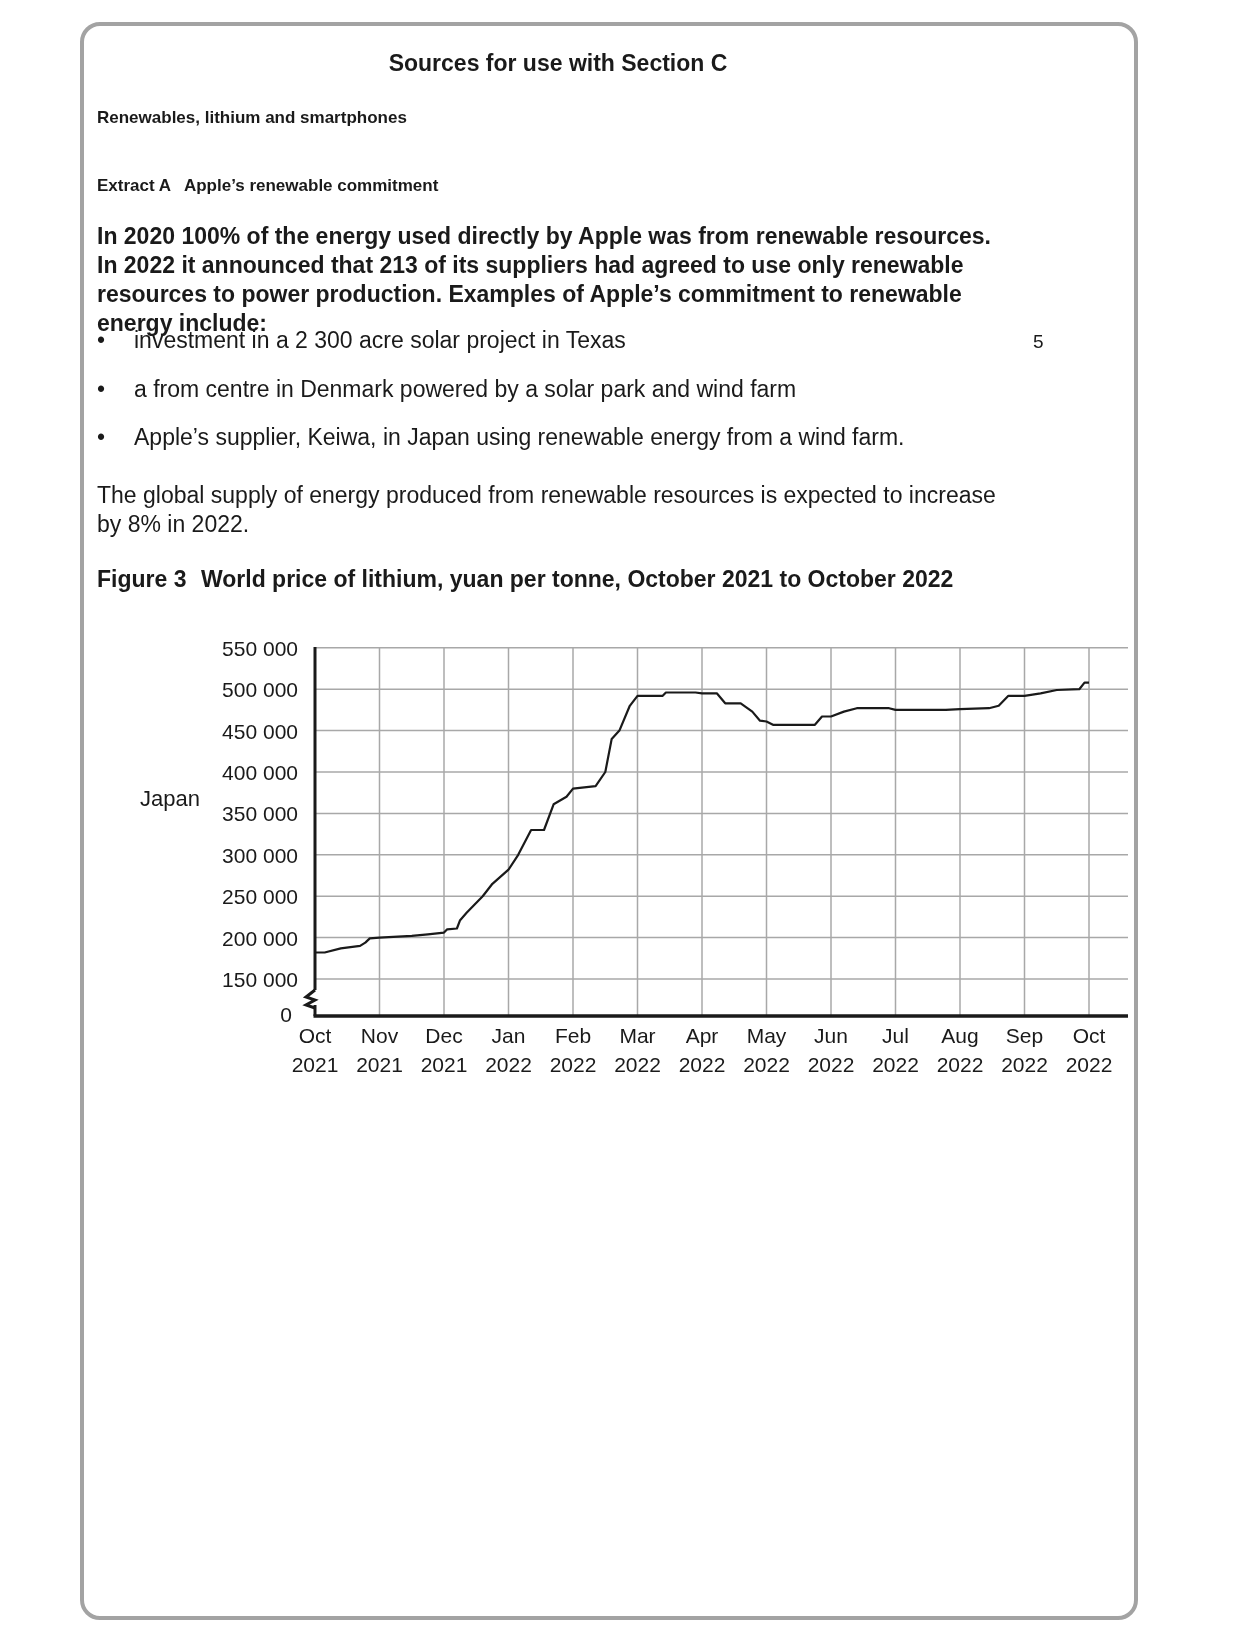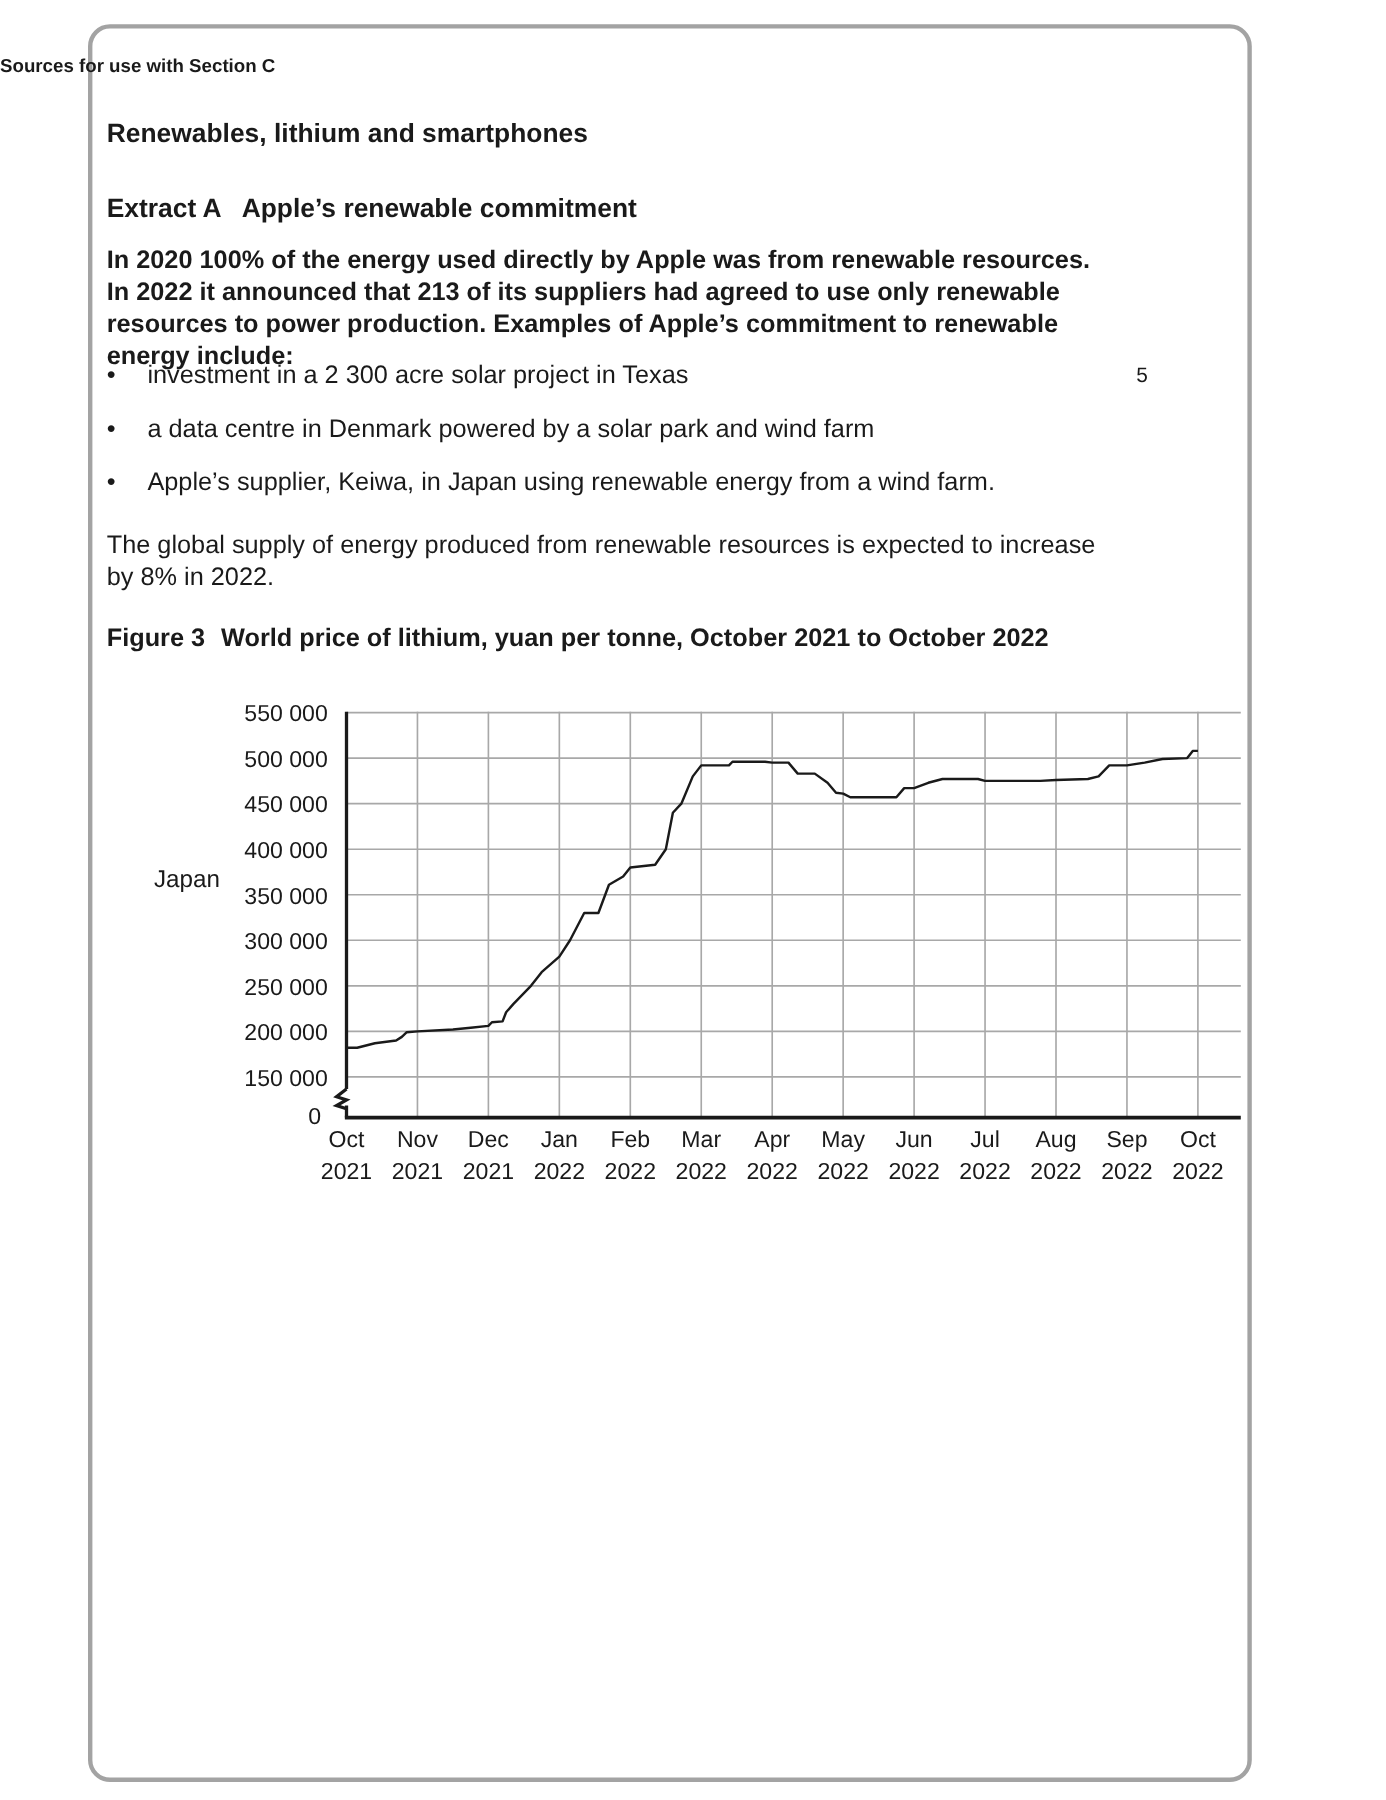--- a/index.html
+++ b/index.html
@@ -1,22 +1,22 @@
 <!DOCTYPE html>
 <html><head>
 <meta charset="utf-8">
 <style>
   html, body { margin: 0; padding: 0; background: #ffffff; }
   body { width: 1260px; height: 1636px; position: relative; overflow: hidden;
          font-family: "Liberation Sans", sans-serif; color: #1a1a1a; }
   .frame { position: absolute; left: 80px; top: 22px; width: 1058px; height: 1598px;
            border: 4px solid #a3a3a3; border-radius: 20px; box-sizing: border-box; }
-  .heading { position: absolute; left: 0; width: 1116px; top: 50px; 
-             font-weight: bold; font-size: 17px; }
-  .subhead { position: absolute; left: 97px; font-weight: bold; font-size: 24px; }
+  .heading { position: absolute; left: 0; width: 1116px; top: 50px; text-align: center;
+             font-weight: bold; font-size: 23px; }
+  .subhead { position: absolute; left: 97px; font-weight: bold; font-size: 17px; }
   .para { position: absolute; left: 97px; width: 920px; font-size: 23px; line-height: 29px; }
   .bullet { position: absolute; left: 97px; font-size: 23px; }
   .bullet .dot { position: absolute; left: 0; top: 0; width: 20px; }
   .bullet .txt { position: absolute; left: 37px; top: 0; white-space: nowrap; }
   .margin-mark { position: absolute; left: 1033px; top: 331px; font-size: 19px; }
   .fig-title { position: absolute; left: 97px; top: 566px; font-weight: bold; font-size: 23px; white-space: nowrap; }
   .fig-title .num { display: inline-block; width: 104px; }
   .ylabel { position: absolute; left: 140px; top: 786px; font-size: 22px; }
   svg#chart { position: absolute; left: 0; top: 0; }
   svg text { font-family: "Liberation Sans", sans-serif; fill: #1a1a1a; }
@@ -31,21 +31,21 @@
 <div class="subhead" style="top:176px; white-space:pre;">Extract A   Apple’s renewable commitment</div>
 
 <div class="para" style="top:222px;font-weight:bold;">In 2020 100% of the energy used directly by Apple was from renewable resources. In 2022 it announced that 213 of its suppliers had agreed to use only renewable resources to power production. Examples of Apple’s commitment to renewable energy include:</div>
 
 <div class="bullet" style="top:327px;">
   <span class="dot">•</span>
   <span class="txt">investment in a 2 300 acre solar project in Texas</span>
 </div>
 <div class="bullet" style="top:376px;">
   <span class="dot">•</span>
-  <span class="txt">a data centre in Denmark powered by a solar park and wind farm</span>
+  <span class="txt">a from centre in Denmark powered by a solar park and wind farm</span>
 </div>
 <div class="bullet" style="top:424px;">
   <span class="dot">•</span>
   <span class="txt">Apple’s supplier, Keiwa, in Japan using renewable energy from a wind farm.</span>
 </div>
 
 <div class="margin-mark">5</div>
 
 <div class="para" style="top:481px;">The global supply of energy produced from renewable resources is expected to increase by 8% in 2022.</div>
 

